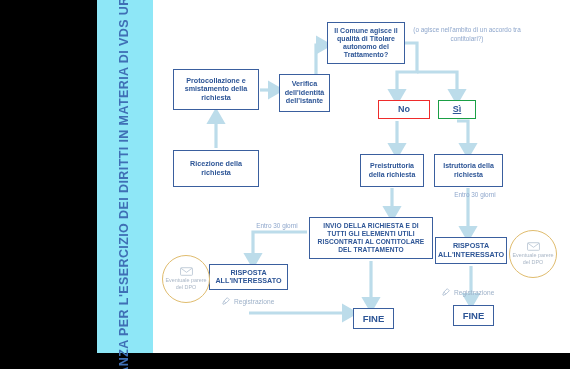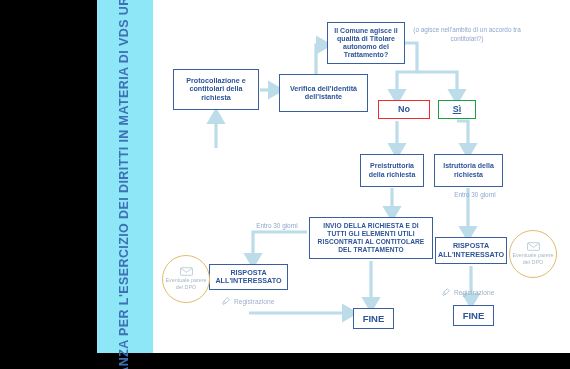--- a/index.html
+++ b/index.html
@@ -34,21 +34,21 @@
   
   .node{
     position:absolute;box-sizing:border-box;
     border:1.6px solid #3a5f9e;background:#fff;
     display:flex;align-items:center;justify-content:center;text-align:center;
     color:#2d5596;font-weight:bold;line-height:1.18;
     padding:2px 3px;
   }
   .n-proto{left:20px;top:69px;width:86px;height:41px;font-size:7.2px;}
   .n-ricez{left:20px;top:150px;width:86px;height:37px;font-size:7.2px;}
-  .n-verif{left:126px;top:74px;width:89px;height:38px;font-size:7.2px;}
+  .n-verif{left:126px;top:74px;width:51px;height:38px;font-size:7.2px;}
   .n-decis{left:174px;top:22px;width:78px;height:42px;font-size:7px;}
   .n-no{left:225px;top:100px;width:52px;height:19px;font-size:9px;
         border:1.8px solid #ef2b2b;}
   .n-si{left:285px;top:100px;width:38px;height:19px;font-size:9px;
         border:1.8px solid #1a9f45;text-decoration:underline;}
   .n-prei{left:207px;top:154px;width:64px;height:33px;font-size:7px;}
   .n-istr{left:281px;top:154px;width:69px;height:33px;font-size:7px;}
   .n-invio{left:156px;top:217px;width:124px;height:42px;font-size:6.6px;letter-spacing:.1px;}
   .n-risp-r{left:282px;top:237px;width:72px;height:27px;font-size:7.2px;}
   .n-risp-l{left:56px;top:264px;width:79px;height:26px;font-size:7.2px;}
@@ -133,22 +133,23 @@
         <path d="M218,261 L218,304"></path>
 
         <path d="M154,232 L100,232 L100,260"></path>
 
         <path d="M318,266 L318,300"></path>
 
         <path d="M96,313 L196,313"></path>
       </g>
     </svg>
 
-
-    <div class="node n-proto">Protocollazione e contitolari della richiesta</div>
+    <div class="node n-ricez">Ricezione della richiesta</div>
+
+    <div class="node n-proto">Protocollazione e smistamento della richiesta</div>
 
     <div class="node n-verif">Verifica dell'identità dell'istante</div>
 
     <div class="node n-decis">Il Comune agisce il qualità di Titolare autonomo del Trattamento?</div>
 
     <div class="node n-no">No</div>
 
     <div class="node n-si">Sì</div>
 
     <div class="node n-prei">Preistruttoria della richiesta</div>

